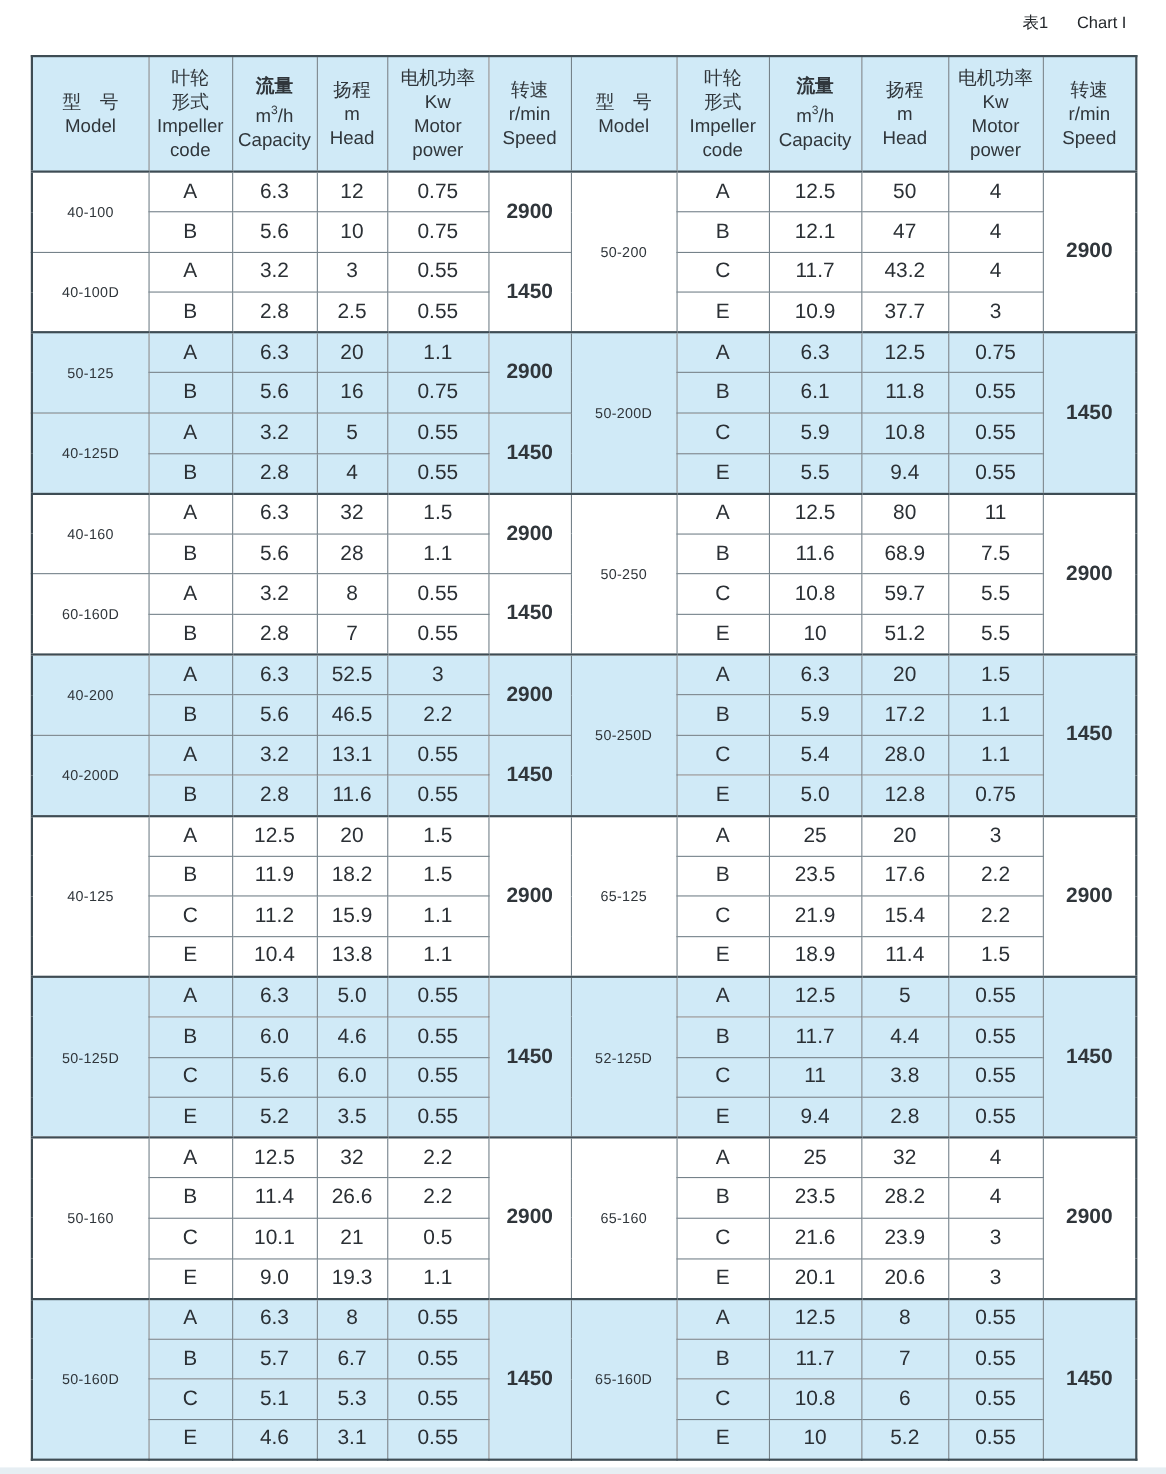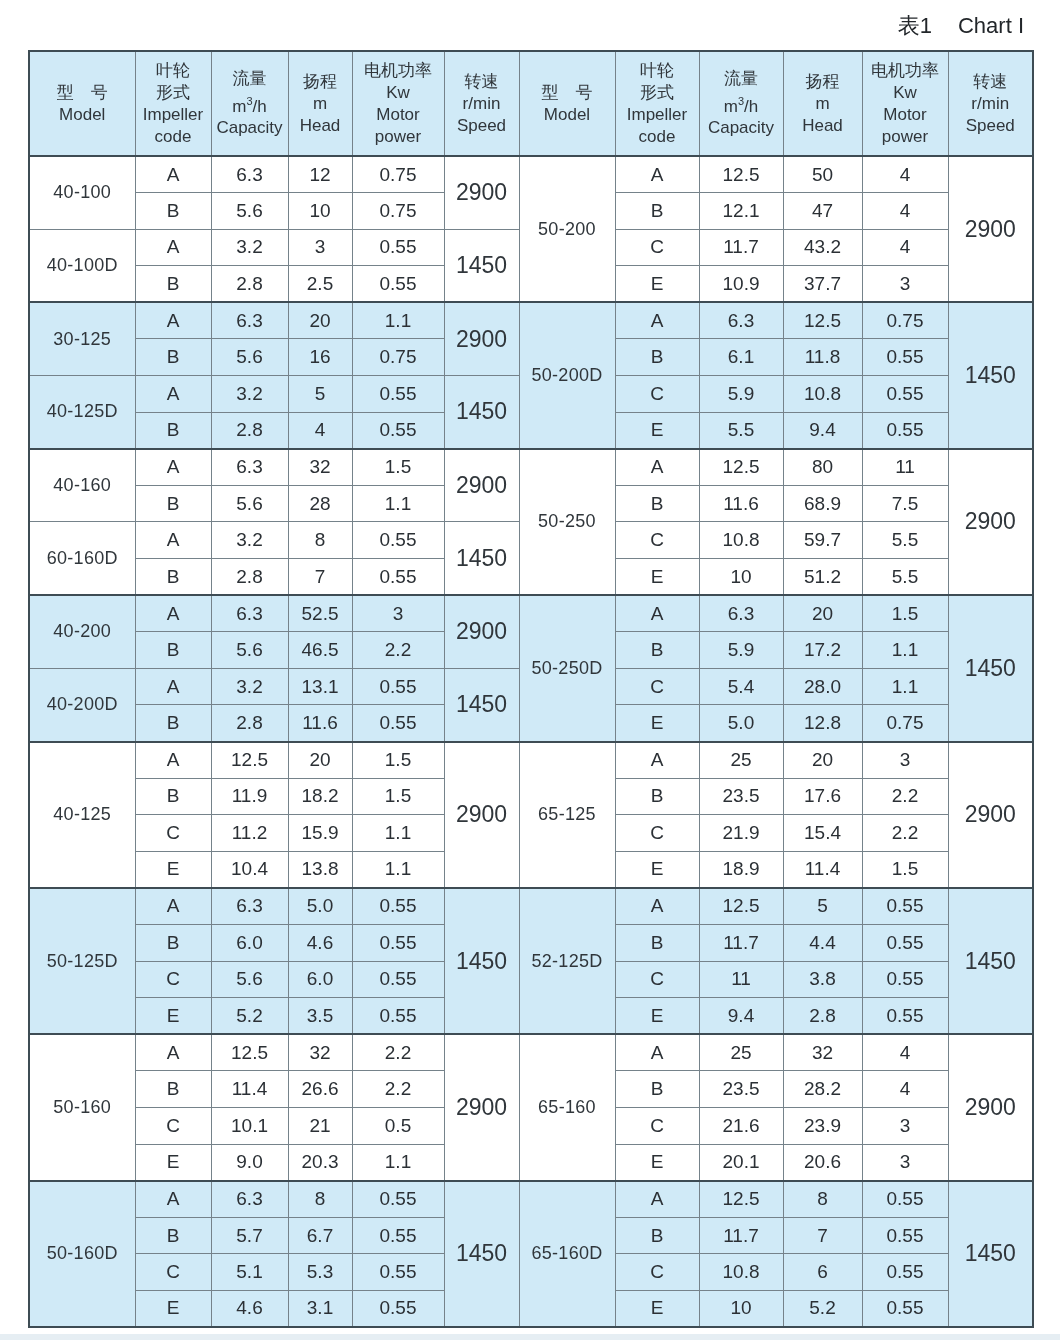--- a/index.html
+++ b/index.html
@@ -1,39 +1,39 @@
 <!DOCTYPE html>
 <html><head>
 <meta charset="utf-8">
 <style>
   html,body{margin:0;padding:0;background:#ffffff;width:1060px;height:1340px;overflow:hidden;}
   .page{position:relative;width:1060px;height:1340px;background:#ffffff;
         font-family:"Liberation Sans","DejaVu Sans",sans-serif;color:#30363b;}
   .page-title{position:absolute;left:22px;top:0px;margin:0;font-size:22px;font-weight:bold;
         color:#101315;letter-spacing:0.5px;word-spacing:8px;}
-  .chart-label{position:absolute;top:11px;right:36px;font-size:22px;color:#22262a;}
+  .chart-label{position:absolute;top:11px;right:36px;font-size:15px;color:#22262a;}
   .chart-label .zh{margin-right:26px;}
   table.perf{position:absolute;left:28px;top:50px;width:1004px;height:1278px;
         border-collapse:collapse;table-layout:fixed;
         border:2px solid #3e4c54;}
   th,td{border:1px solid #75828a;text-align:center;vertical-align:middle;padding:0;
         overflow:hidden;font-weight:normal;}
   thead tr{height:105px;}
   tbody tr{height:36px;}
   thead th{background:#d0eaf7;}
   tr.band-blue td{background:#d0eaf7;}
   tr.band-white td{background:#ffffff;}
   tr.section-start td{border-top:2px solid #3e4c54;}
   thead tr th{border-bottom:2px solid #3e4c54;}
   .hline{line-height:22px;font-size:17px;}
-  .hline.bold{font-weight:normal;}
+  .hline.bold{font-weight:bold;}
   .hline sup{font-size:11px;}
   td.cell{font-size:19px;color:#2b3035;}
-  td.model-cell{font-size:18px;letter-spacing:0.3px;margin-top:24px;}
-  td.speed-cell{font-size:23px;}
+  td.model-cell{font-size:13px;letter-spacing:0.3px;margin-top:24px;}
+  td.speed-cell{font-size:19px;font-weight:bold;}
   .scan-edge{position:absolute;left:0;bottom:0;width:1060px;height:6px;background:#e6eef3;}
 </style>
 </head>
 <body>
 
 <div class="page">
   <div class="chart-label">
     <span class="zh">表1</span><span>Chart I</span>
   </div>
 
@@ -159,21 +159,21 @@
           <td class="cell">B</td>
           <td class="cell">2.8</td>
           <td class="cell">2.5</td>
           <td class="cell">0.55</td>
           <td class="cell">E</td>
           <td class="cell">10.9</td>
           <td class="cell">37.7</td>
           <td class="cell">3</td>
         </tr>
         <tr class="band-blue section-start">
-          <td class="model-cell" rowspan="2">30-125</td>
+          <td class="model-cell" rowspan="2">50-125</td>
           <td class="cell">A</td>
           <td class="cell">6.3</td>
           <td class="cell">20</td>
           <td class="cell">1.1</td>
           <td class="speed-cell" rowspan="2">2900</td>
           <td class="model-cell" rowspan="4">50-200D</td>
           <td class="cell">A</td>
           <td class="cell">6.3</td>
           <td class="cell">12.5</td>
           <td class="cell">0.75</td>
@@ -421,21 +421,21 @@
           <td class="cell">21</td>
           <td class="cell">0.5</td>
           <td class="cell">C</td>
           <td class="cell">21.6</td>
           <td class="cell">23.9</td>
           <td class="cell">3</td>
         </tr>
         <tr class="band-white">
           <td class="cell">E</td>
           <td class="cell">9.0</td>
-          <td class="cell">20.3</td>
+          <td class="cell">19.3</td>
           <td class="cell">1.1</td>
           <td class="cell">E</td>
           <td class="cell">20.1</td>
           <td class="cell">20.6</td>
           <td class="cell">3</td>
         </tr>
         <tr class="band-blue section-start">
           <td class="model-cell" rowspan="4">50-160D</td>
           <td class="cell">A</td>
           <td class="cell">6.3</td>

